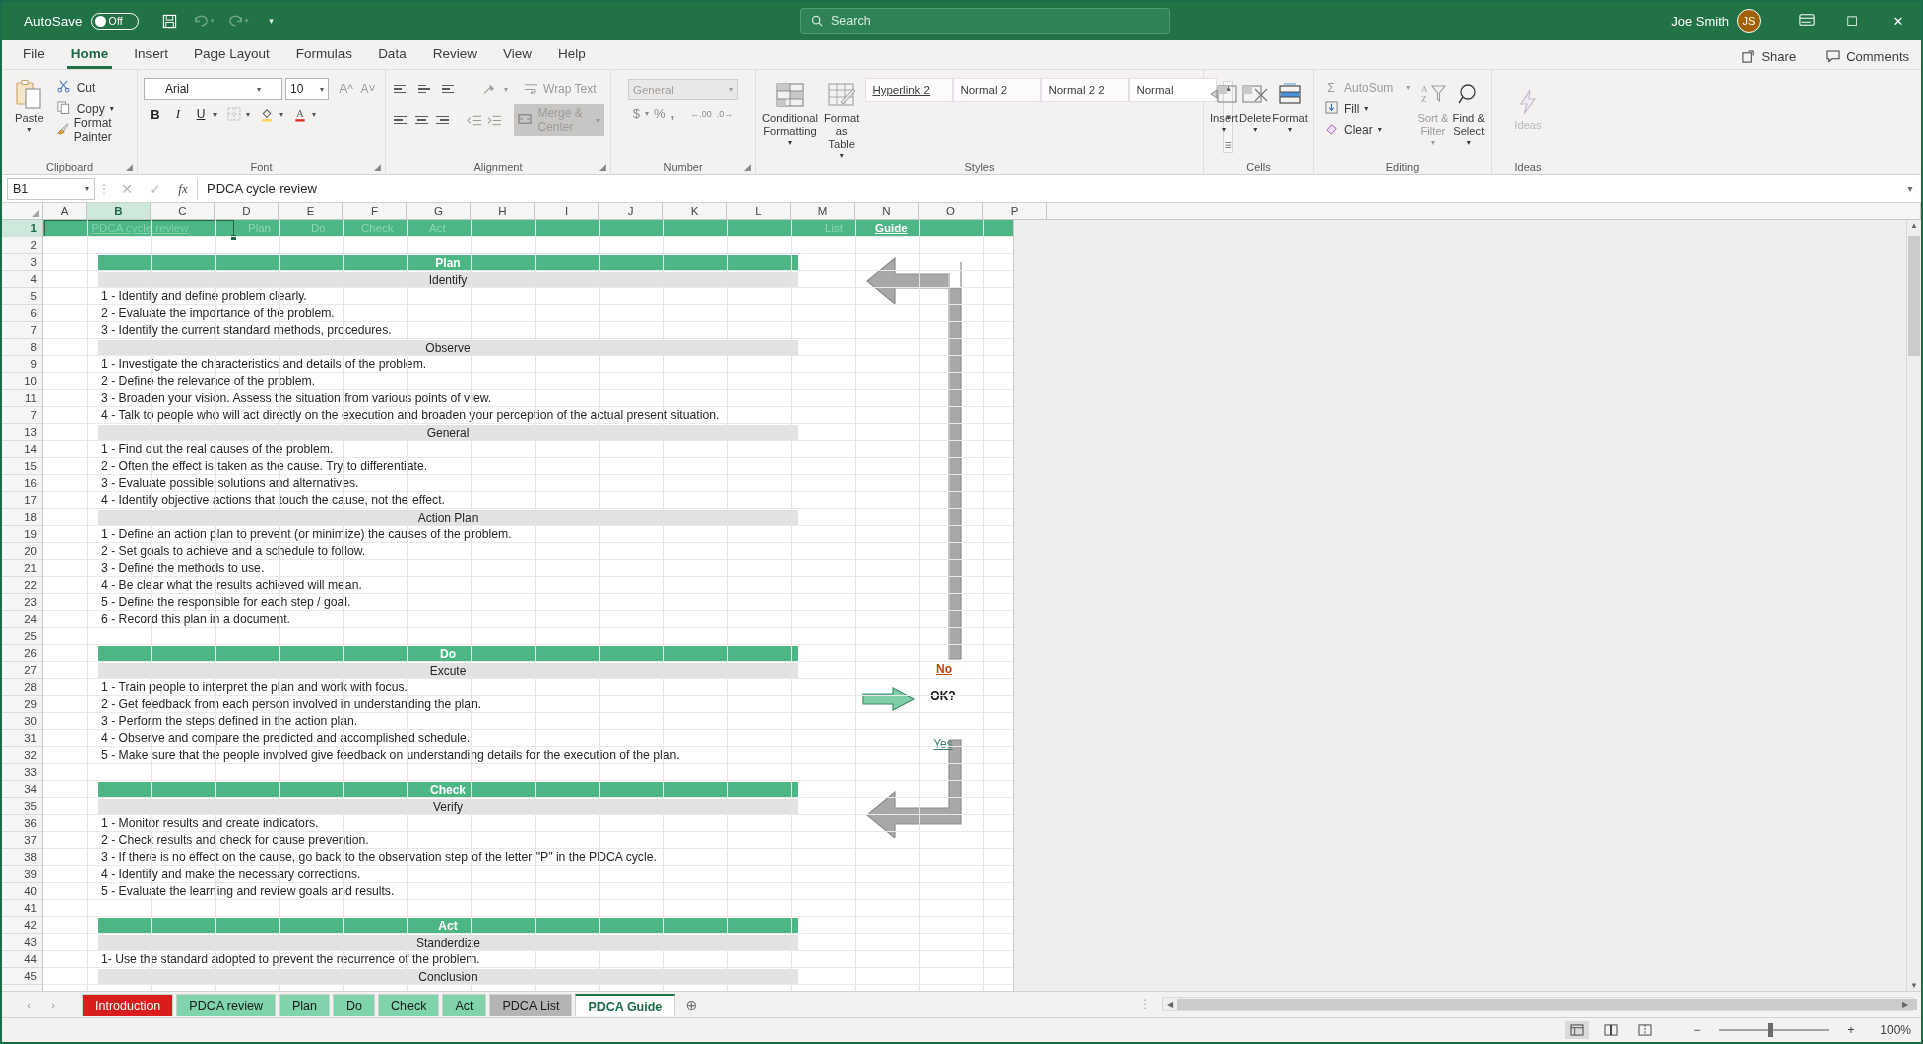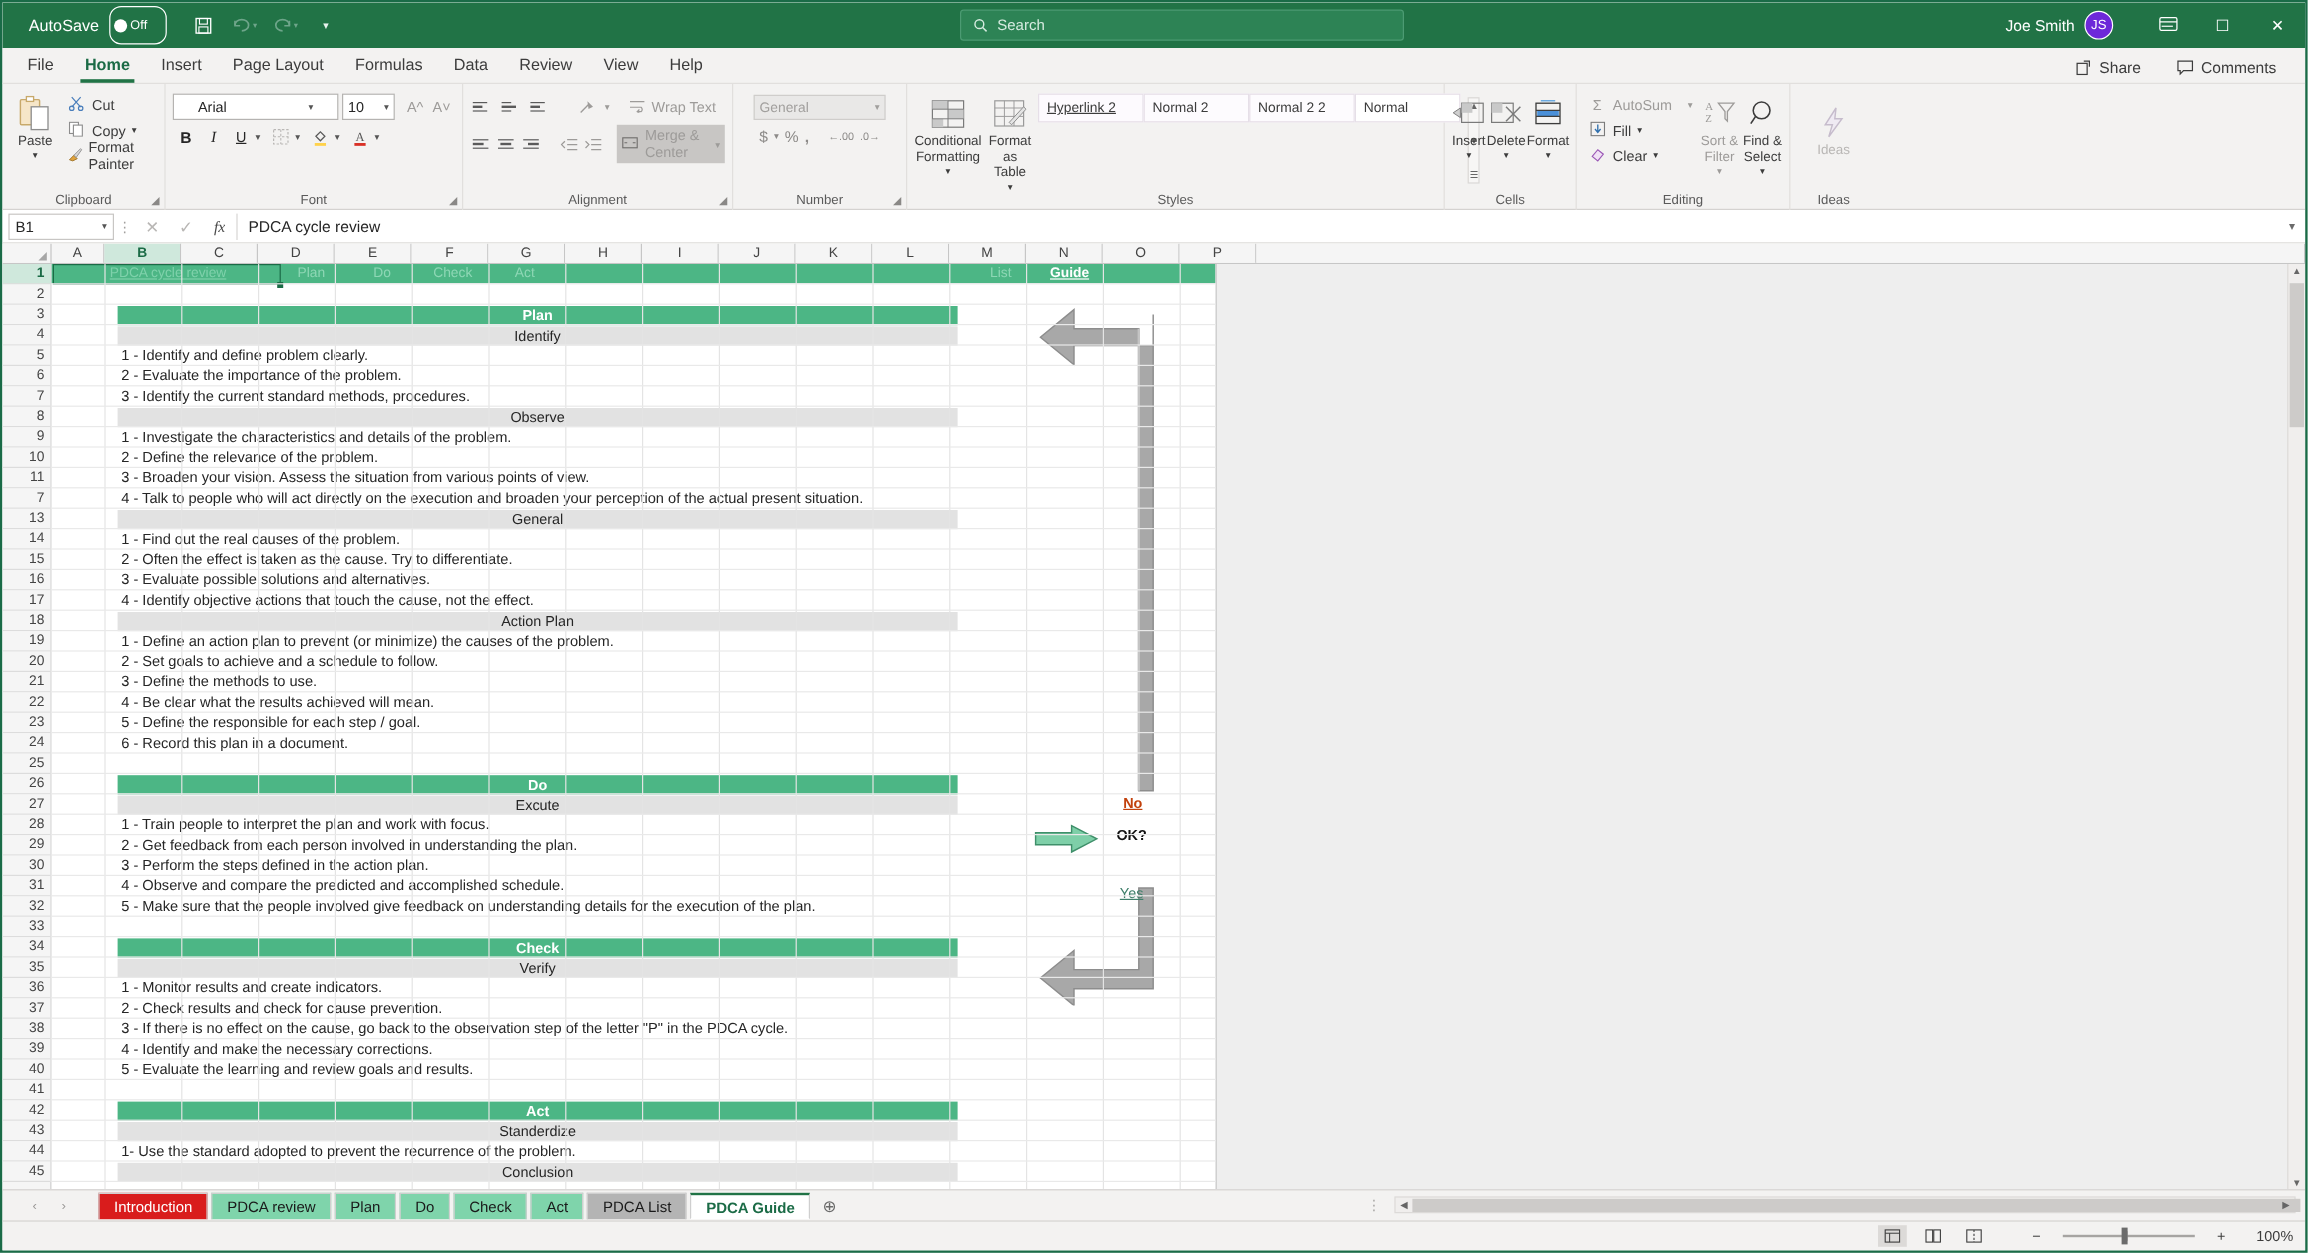--- a/index.html
+++ b/index.html
@@ -14,21 +14,21 @@
   .app{ width:1919px; height:1040px; display:flex; flex-direction:column; position:relative; }
 
   
   .titlebar{
     height:38px; background:#217346; display:flex; align-items:center;
     color:#fff; flex:0 0 38px; position:relative;
   }
   .autosave-wrap{ display:flex; align-items:center; gap:8px; margin-left:22px; }
   .autosave-label{ font-size:13.5px; color:#fff; }
   .toggle{
-    width:48px;height:32px;border-radius:10px;border:1.5px solid #fff;
+    width:48px;height:17px;border-radius:10px;border:1.5px solid #fff;
     display:flex;align-items:center;gap:3px;padding:0 3px;background:transparent;
   }
   .toggle .knob{ width:11px;height:11px;border-radius:50%;background:#fff;flex:0 0 11px;}
   .toggle .tlabel{ font-size:10.5px;color:#fff;letter-spacing:.2px;}
   .qat{ display:flex; align-items:center; gap:4px; margin-left:16px; }
   .qat .qbtn{ width:30px;height:28px;display:flex;align-items:center;justify-content:center;
     color:#e8f3ee; font-size:15px; }
   .qat .dim{ color:#6ea58a; }
   .doc-title{
     position:absolute; left:0; right:0; text-align:center; font-size:14px; color:#fff;
@@ -37,21 +37,21 @@
   .searchbox{
     position:absolute; left:798px; top:6px; width:370px; height:26px;
     background:#2d8355; border:1px solid #4c9b73; border-radius:3px;
     display:flex; align-items:center; gap:8px; padding:0 10px; color:#d6ebe0; font-size:12.5px;
   }
   .user{
     position:absolute; right:160px; top:0; height:38px; display:flex; align-items:center; gap:8px;
     font-size:13px; color:#fff;
   }
   .avatar{
-    width:24px;height:24px;border-radius:50%;background:#6d28d9;
+    width:24px;height:24px;border-radius:50%;background:#a16207;
     display:flex;align-items:center;justify-content:center;font-size:11px;color:#fff;
     border:1px solid #fff;
   }
   .winbtns{ position:absolute; right:0; top:0; height:38px; display:flex; align-items:center; }
   .winbtns div{ width:46px;height:38px;display:flex;align-items:center;justify-content:center;
     font-size:13px;color:#fff;}
   .ribbonbtn{
     position:absolute; right:100px; top:4px; width:28px;height:28px;
     display:flex;align-items:center;justify-content:center;color:#fff;font-size:14px;
   }
@@ -62,21 +62,21 @@
     flex:0 0 30px; position:relative; border-bottom:1px solid #e1dfdd;
   }
   .rtab{
     padding:0 13px; height:30px; line-height:30px; font-size:13.5px; color:#3c3c3c;
     position:relative; cursor:default;
   }
   .rtab.active{ color:#1b6b46; font-weight:bold; }
   .rtab.active:after{
     content:""; position:absolute; left:9px; right:9px; bottom:0; height:3px; background:#217346;
   }
-  .share-area{ position:absolute; right:16px; bottom:3px; display:flex; gap:14px; align-items:center;}
+  .share-area{ position:absolute; right:4px; bottom:3px; display:flex; gap:14px; align-items:center;}
   .share-area .itm{ display:flex;align-items:center;gap:6px;font-size:13px;color:#3c3c3c;padding:2px 8px;}
 
   
   .ribbon{
     height:105px; background:#f3f2f1; flex:0 0 105px; display:flex;
     border-bottom:1px solid #d4d2d0; position:relative;
   }
   .rgroup{ position:relative; height:105px; display:flex; flex-direction:column;
     border-right:1px solid #e1dfdd; }
   .rgroup .glabel{

